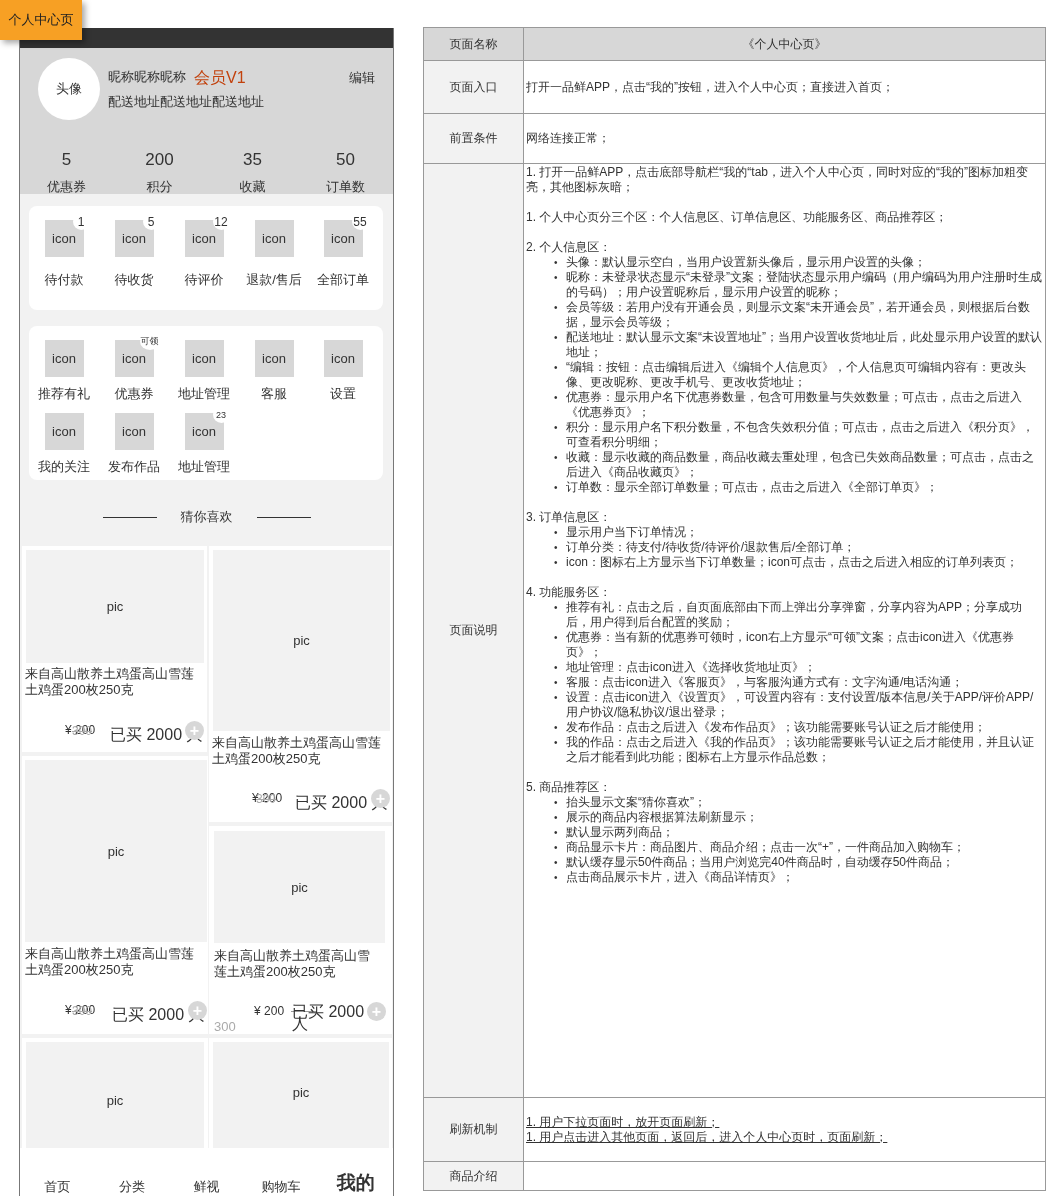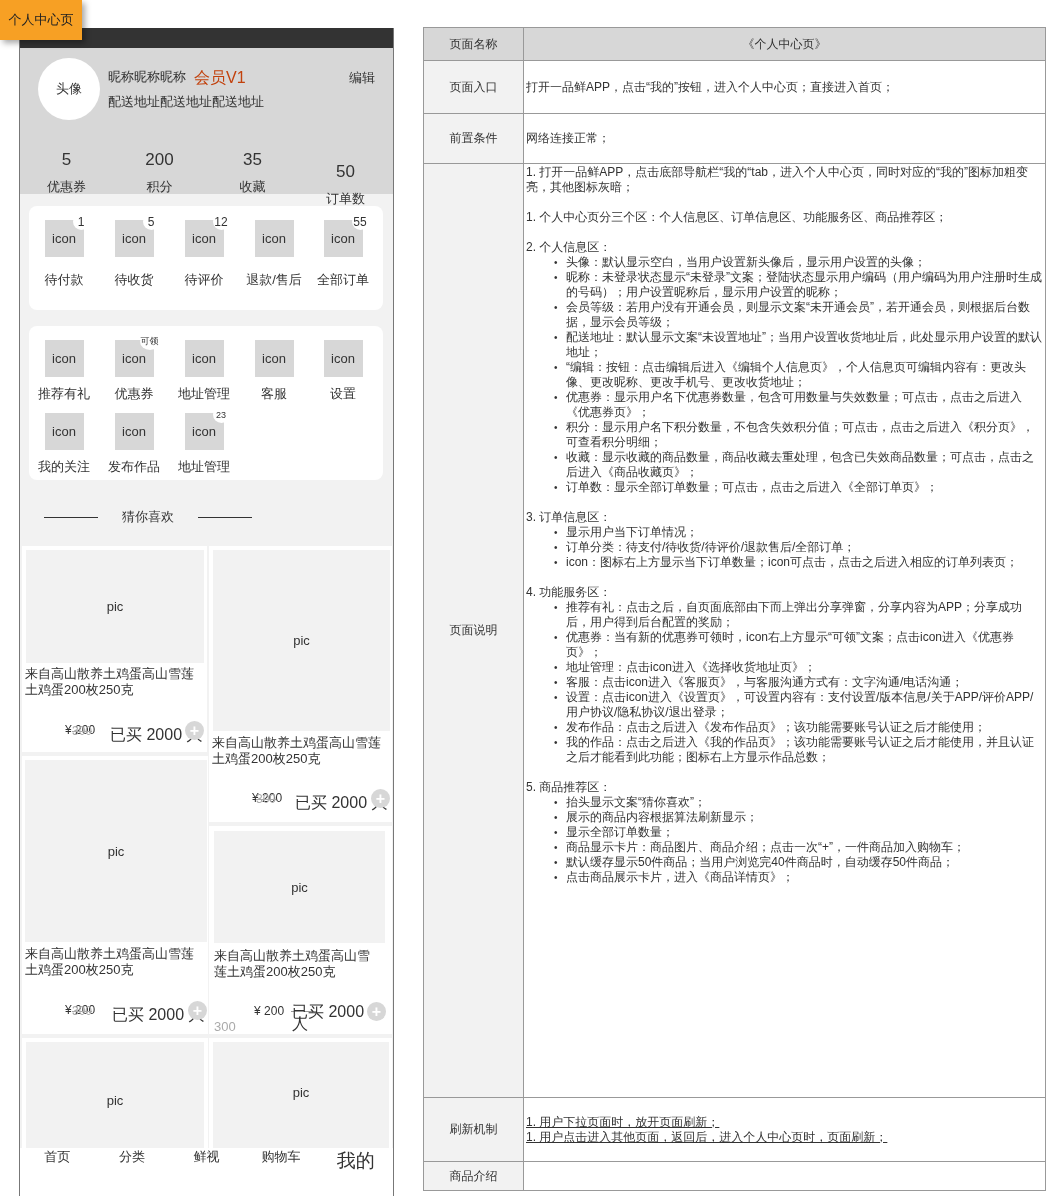--- a/index.html
+++ b/index.html
@@ -33,21 +33,21 @@
   .nick { position: absolute; left: 88px; top: 20px; font-size: 13px; color: #333; }
   .member { position: absolute; left: 174px; top: 20px; font-size: 16px; color: #c2410c; }
   .address { position: absolute; left: 88px; top: 45px; font-size: 13px; color: #333; }
   .edit-btn { position: absolute; right: 18px; top: 21px; font-size: 13px; color: #333; cursor: pointer; }
 
   .stats { position: absolute; left: 0; top: 101px; width: 100%; display: flex; }
   .stat { flex: 1; text-align: center; cursor: pointer; }
   .stat:nth-child(1) { flex: 0 0 93px; }
   .stat:nth-child(2) { flex: 0 0 93px; }
   .stat:nth-child(3) { flex: 0 0 93px; }
-  .stat:nth-child(4) { flex: 0 0 93px; margin-top: 12px; }
+  .stat:nth-child(4) { flex: 0 0 93px; }
   .stat-value { font-size: 17px; color: #333; height: 22px; line-height: 22px; }
   .stat-label { font-size: 13px; color: #333; margin-top: 7px; }
 
   .card {
     position: absolute; background: #fff; border-radius: 8px;
   }
   .orders-card { left: 9px; top: 178px; width: 354px; height: 104px; }
   .services-card { left: 9px; top: 298px; width: 354px; height: 154px; }
 
   .icon-item { position: absolute; width: 70px; text-align: center; cursor: pointer; }
@@ -58,21 +58,21 @@
   .badge {
     position: absolute; top: -7px; right: -6px; min-width: 17px; height: 17px;
     background: #fff; border-radius: 50% 0 50% 50%; font-size: 12px; color: #333;
     display: flex; align-items: center; justify-content: center; padding: 0 1px;
   }
   .badge.small { font-size: 9px; }
   .icon-label { font-size: 13px; color: #333; margin-top: 14px; white-space: nowrap; }
   .services-card .icon-label { margin-top: 8px; }
 
   .guess-title {
-    position: absolute; top: 480px; left: 0; width: 100%; text-align: left; font-size: 13px; color: #333;
+    position: absolute; top: 480px; left: 0; width: 100%; text-align: center; font-size: 13px; color: #333;
   }
   .guess-line { display: inline-block; width: 54px; height: 1px; background: #333; vertical-align: middle; margin: 0 24px; }
 
   .product {
     position: absolute; background: #fff; overflow: hidden; cursor: pointer;
   }
   .pic {
     position: absolute; background: #f2f2f2; font-size: 13px; color: #333;
     display: flex; align-items: center; justify-content: center;
   }
@@ -80,24 +80,24 @@
   .p-price { position: absolute; font-size: 12px; color: #333; white-space: nowrap; margin-left: 40px; }
   .p-old { position: absolute; font-size: 12px; color: #aaa; text-decoration: line-through; }
   .p-sold { position: absolute; font-size: 16px; color: #333; white-space: nowrap; }
   .add-btn {
     position: absolute; width: 19px; height: 19px; border-radius: 50%; background: #d7d7d7;
     color: #fff; font-size: 16px; font-weight: bold; line-height: 19px; text-align: center; cursor: pointer;
   }
 
   .tabbar {
     position: absolute; left: 0; bottom: 0; width: 100%; height: 48px; background: #fff;
-    display: flex; align-items: flex-start;
+    display: flex; align-items: flex-end;
   }
   .tab { flex: 1; text-align: center; font-size: 13px; color: #333; cursor: pointer; }
-  .tab.active { font-size: 19px; font-weight: normal; color: #333; }
+  .tab.active { font-size: 19px; font-weight: bold; color: #333; }
 
   
   .spec {
     position: absolute; left: 423px; top: 27px; width: 623px; height: 1163px;
     border-collapse: collapse; table-layout: fixed;
   }
   .spec td { border: 1px solid #999; font-size: 12px; color: #333; vertical-align: middle; }
   .spec td.k { width: 100px; background: #f2f2f2; text-align: center; }
   .spec tr.head td { background: #d7d7d7; text-align: center; }
   .spec td.v { padding: 0 2px; margin-left: 40px; }
@@ -349,21 +349,21 @@
         <li>设置：点击icon进入《设置页》，可设置内容有：支付设置/版本信息/关于APP/评价APP/用户协议/隐私协议/退出登录；</li>
         <li>发布作品：点击之后进入《发布作品页》；该功能需要账号认证之后才能使用；</li>
         <li>我的作品：点击之后进入《我的作品页》；该功能需要账号认证之后才能使用，并且认证之后才能看到此功能；图标右上方显示作品总数；</li>
       </ul>
       <div class="gap"></div>
 
       <p>5. 商品推荐区：</p>
       <ul>
         <li>抬头显示文案“猜你喜欢”；</li>
         <li>展示的商品内容根据算法刷新显示；</li>
-        <li>显示全部订单数量；</li>
+        <li>默认显示两列商品；</li>
         <li>商品显示卡片：商品图片、商品介绍；点击一次“+”，一件商品加入购物车；</li>
         <li>默认缓存显示50件商品；当用户浏览完40件商品时，自动缓存50件商品；</li>
         <li>点击商品展示卡片，进入《商品详情页》；</li>
       </ul>
     </td>
   </tr>
   <tr style="height:64px;">
     <td class="k">刷新机制</td>
     <td class="v" style="line-height:15px;text-decoration:underline;">
       <div>1. 用户下拉页面时，放开页面刷新；</div>

